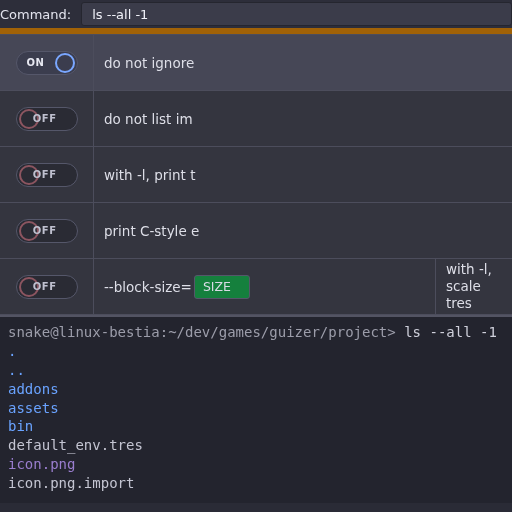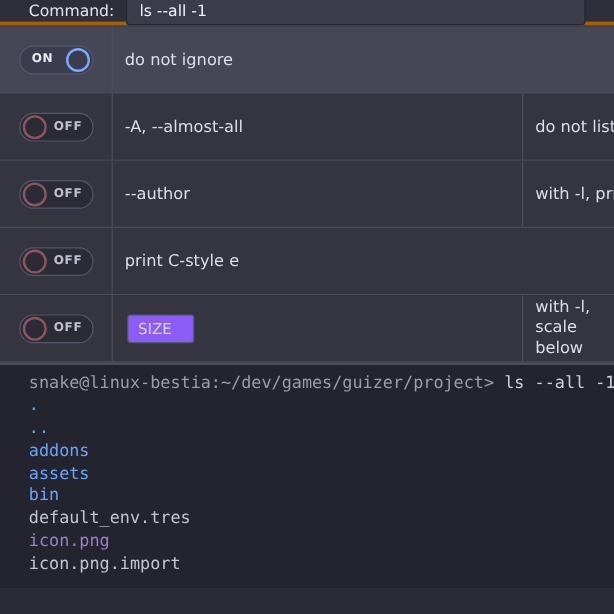--- a/index.html
+++ b/index.html
@@ -7,24 +7,24 @@
     width: 512px; height: 512px; overflow: hidden;
     background: #2a2b36;
     font-family: "DejaVu Sans", "Segoe UI", sans-serif;
     color: #d0d2de;
     font-size: 13px;
   }
 
   
   .cmd-bar {
     display: flex; align-items: center;
-    height: 21px;
-    padding: 0 24px;
+    height: 34px;
+    padding: 0 0;
     background: #2d2e3a;
-    border-bottom: 3px solid #a16207;
+    border-bottom: 6px solid #a16207;
   }
   .cmd-label {
     color: #e3e4ee;
     font-size: 13px;
     padding-right: 10px;
     white-space: nowrap;
   }
   .cmd-input {
     flex: 1;
     height: 24px;
@@ -82,42 +82,42 @@
     position: absolute;
     font-size: 10px;
     letter-spacing: 0.5px;
     color: #bfc0cf;
     font-weight: 600;
   }
   .toggle.on  { background: #3b3d4e; }
   .toggle.on  .knob { right: 2px; border-color: #7aa7ff; }
   .toggle.on  .txt  { left: 10px; color: #e8e9f2; }
   .toggle.off .knob { left: 2px;  border-color: #8c5560; }
-  .toggle.off .txt  { right: 8px; }
+  .toggle.off .txt  { right: 20px; }
 
   
   .param-input {
     height: 24px;
     min-width: 56px;
-    background: #8b5cf6;
+    background: #15803d;
     border: 1px solid #55576a;
     border-radius: 3px;
     padding: 0 8px;
     color: #d9dae6;
     font-size: 12.5px;
     line-height: 22px;
     margin-left: 2px;
   }
 
   
   .term {
     font-family: "DejaVu Sans Mono", Menlo, Consolas, monospace;
     font-size: 14px;
     line-height: 1.35;
-    padding: 6px 8px 10px 24px;
+    padding: 6px 8px 10px 8px;
     background: #23242e;
     white-space: pre;
     border-top: 2px solid #535463;
   }
   .tp  { color: #9c9daa; }
   .cmd { color: #cfd0db; }
   .dir { color: #6aa3ff; }
   .png { color: #9a7ecf; }
   .fil { color: #c4c5d2; }
 </style>
@@ -143,68 +143,63 @@
       </div>
   </div>
 
   <div class="opt-row">
     <div class="opt-cell cell-toggle">
       <div class="toggle off">
         <span class="knob"></span>
         <span class="txt">OFF</span>
       </div>
     </div>
+    <div class="opt-cell cell-desc">
+        <span>do not list im</span>
+      </div>
+  </div>
+
+  <div class="opt-row">
+    <div class="opt-cell cell-toggle">
+      <div class="toggle off">
+        <span class="knob"></span>
+        <span class="txt">OFF</span>
+      </div>
+    </div>
+    <div class="opt-cell cell-desc">
+        <span>with -l, print t</span>
+      </div>
+  </div>
+
+  <div class="opt-row">
+    <div class="opt-cell cell-toggle">
+      <div class="toggle off">
+        <span class="knob"></span>
+        <span class="txt">OFF</span>
+      </div>
+    </div>
+    <div class="opt-cell cell-desc">
+        <span>print C-style e</span>
+      </div>
+  </div>
+
+  <div class="opt-row">
+    <div class="opt-cell cell-toggle">
+      <div class="toggle off">
+        <span class="knob"></span>
+        <span class="txt">OFF</span>
+      </div>
+    </div>
     <div class="opt-cell cell-flag">
-        <span>-A, --almost-all</span>
-      </div>
-    <div class="opt-cell cell-desc">
-        <span>do not list im</span>
-      </div>
-  </div>
-
-  <div class="opt-row">
-    <div class="opt-cell cell-toggle">
-      <div class="toggle off">
-        <span class="knob"></span>
-        <span class="txt">OFF</span>
-      </div>
-    </div>
-    <div class="opt-cell cell-flag">
-        <span>--author</span>
-      </div>
-    <div class="opt-cell cell-desc">
-        <span>with -l, print t</span>
-      </div>
-  </div>
-
-  <div class="opt-row">
-    <div class="opt-cell cell-toggle">
-      <div class="toggle off">
-        <span class="knob"></span>
-        <span class="txt">OFF</span>
-      </div>
-    </div>
-    <div class="opt-cell cell-desc">
-        <span>print C-style e</span>
-      </div>
-  </div>
-
-  <div class="opt-row">
-    <div class="opt-cell cell-toggle">
-      <div class="toggle off">
-        <span class="knob"></span>
-        <span class="txt">OFF</span>
-      </div>
-    </div>
-    <div class="opt-cell cell-flag">
+      <span>--block-size=</span>
       <span class="param-input">SIZE</span>
     </div>
     <div class="opt-cell cell-desc twoline">
         <span>with -l, scale
-below</span>
+tres</span>
       </div>
   </div>
 
 </div>
 
 <div class="term"><span class="tp">snake@linux-bestia:~/dev/games/guizer/project&gt;</span> <span class="cmd">ls --all -1</span>
 <span class="dir">.</span>
 <span class="dir">..</span>
 <span class="dir">addons</span>
 <span class="dir">assets</span>

